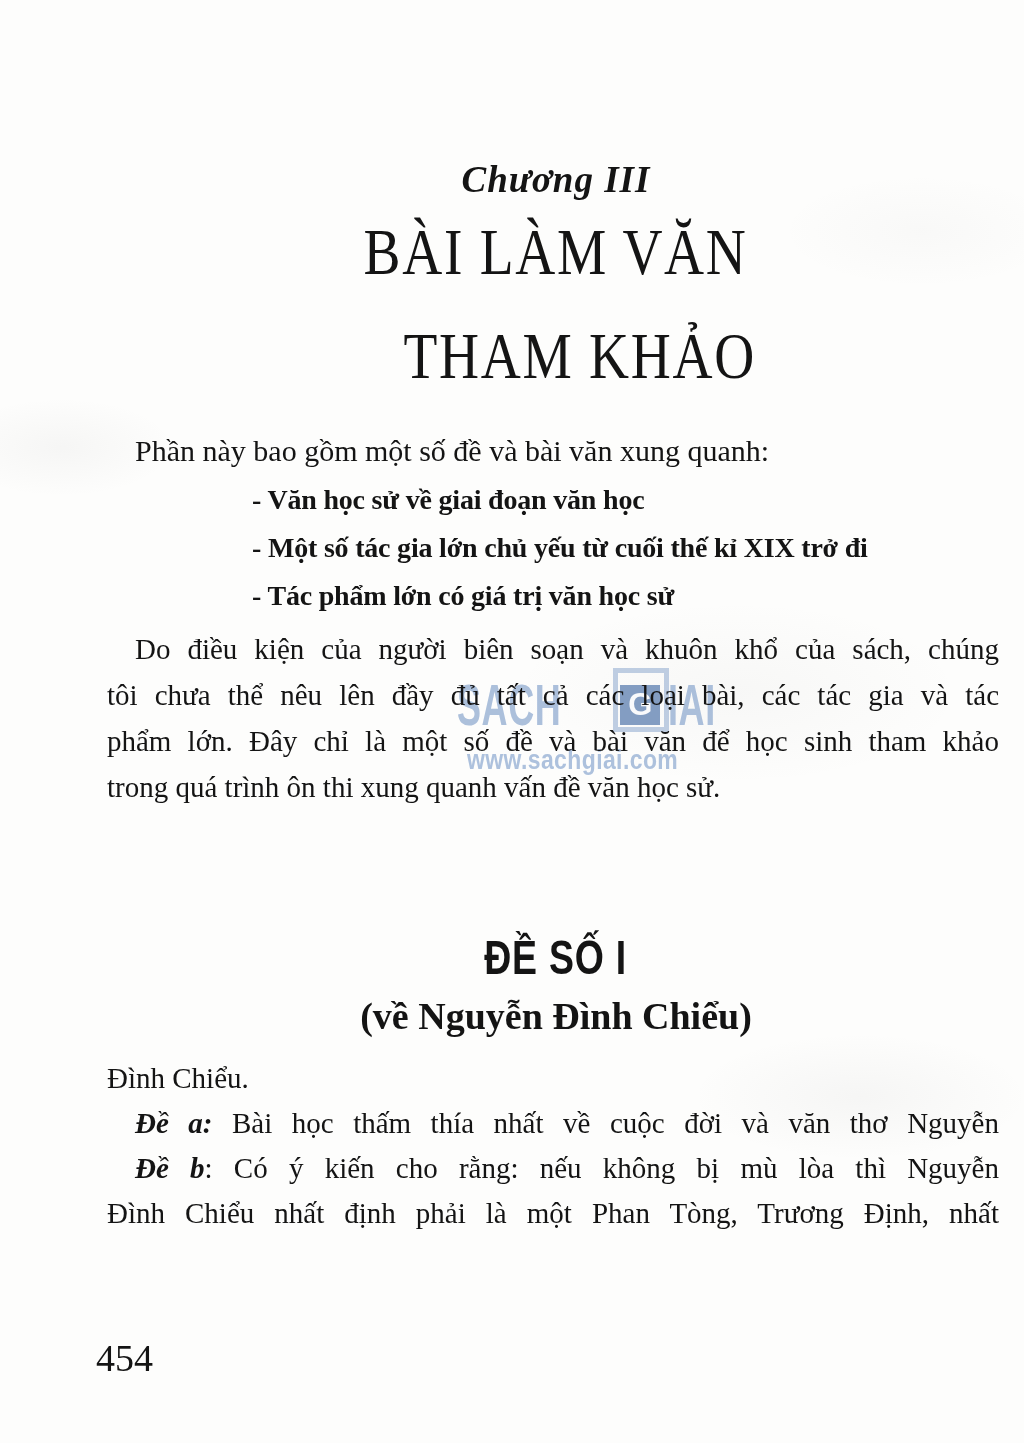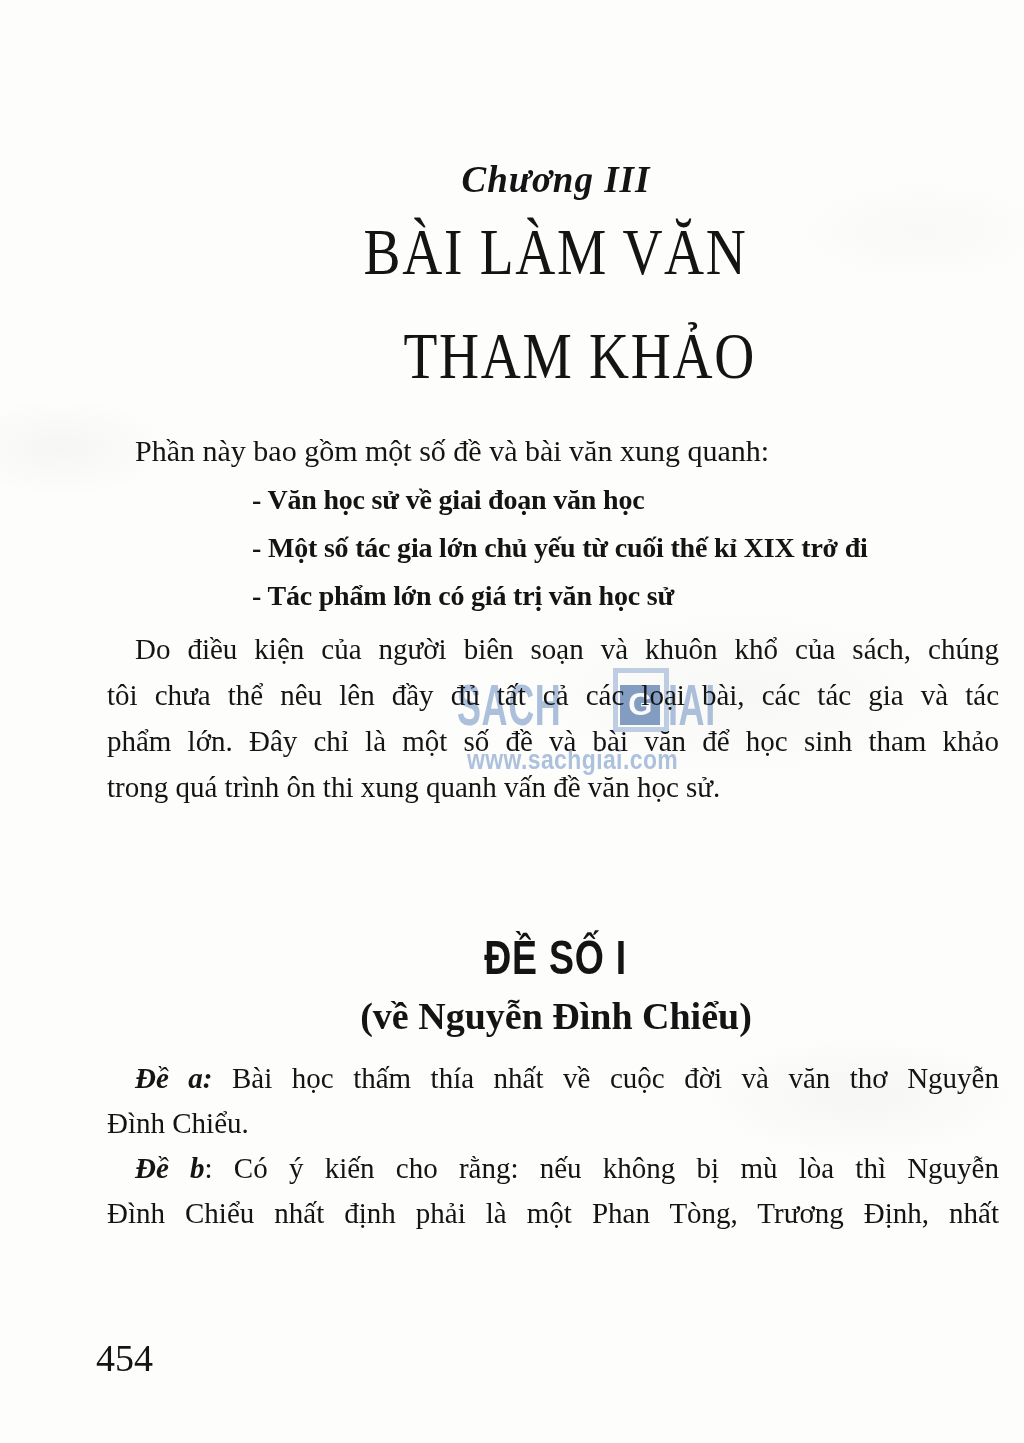--- a/index.html
+++ b/index.html
@@ -123,22 +123,22 @@
     <div class="body-line jline">phẩm lớn. Đây chỉ là một số đề và bài văn để học sinh tham khảo</div>
     <div class="body-line">trong quá trình ôn thi xung quanh vấn đề văn học sử.</div>
   </div>
 
   <div class="abs centered section-heading text-layer">
     <span class="squeeze">ĐỀ SỐ I</span>
   </div>
   <div class="abs centered section-sub text-layer">(về Nguyễn Đình Chiểu)</div>
 
   <div class="abs textcol de text-layer" id="de-a">
+    <div class="body-line">Đình Chiểu.</div>
     <div class="body-line jline indent"><span class="de-label">Đề a:</span><span> Bài học thấm thía nhất về cuộc đời và văn thơ Nguyễn</span></div>
-    <div class="body-line">Đình Chiểu.</div>
   </div>
 
   <div class="abs textcol de text-layer" id="de-b">
     <div class="body-line jline indent"><span class="de-label">Đề b</span><span>: Có ý kiến cho rằng: nếu không bị mù lòa thì Nguyễn</span></div>
     <div class="body-line jline">Đình Chiểu nhất định phải là một Phan Tòng, Trương Định, nhất</div>
   </div>
 
   <div class="abs text-layer" id="page-number">454</div>
 
 </div>

